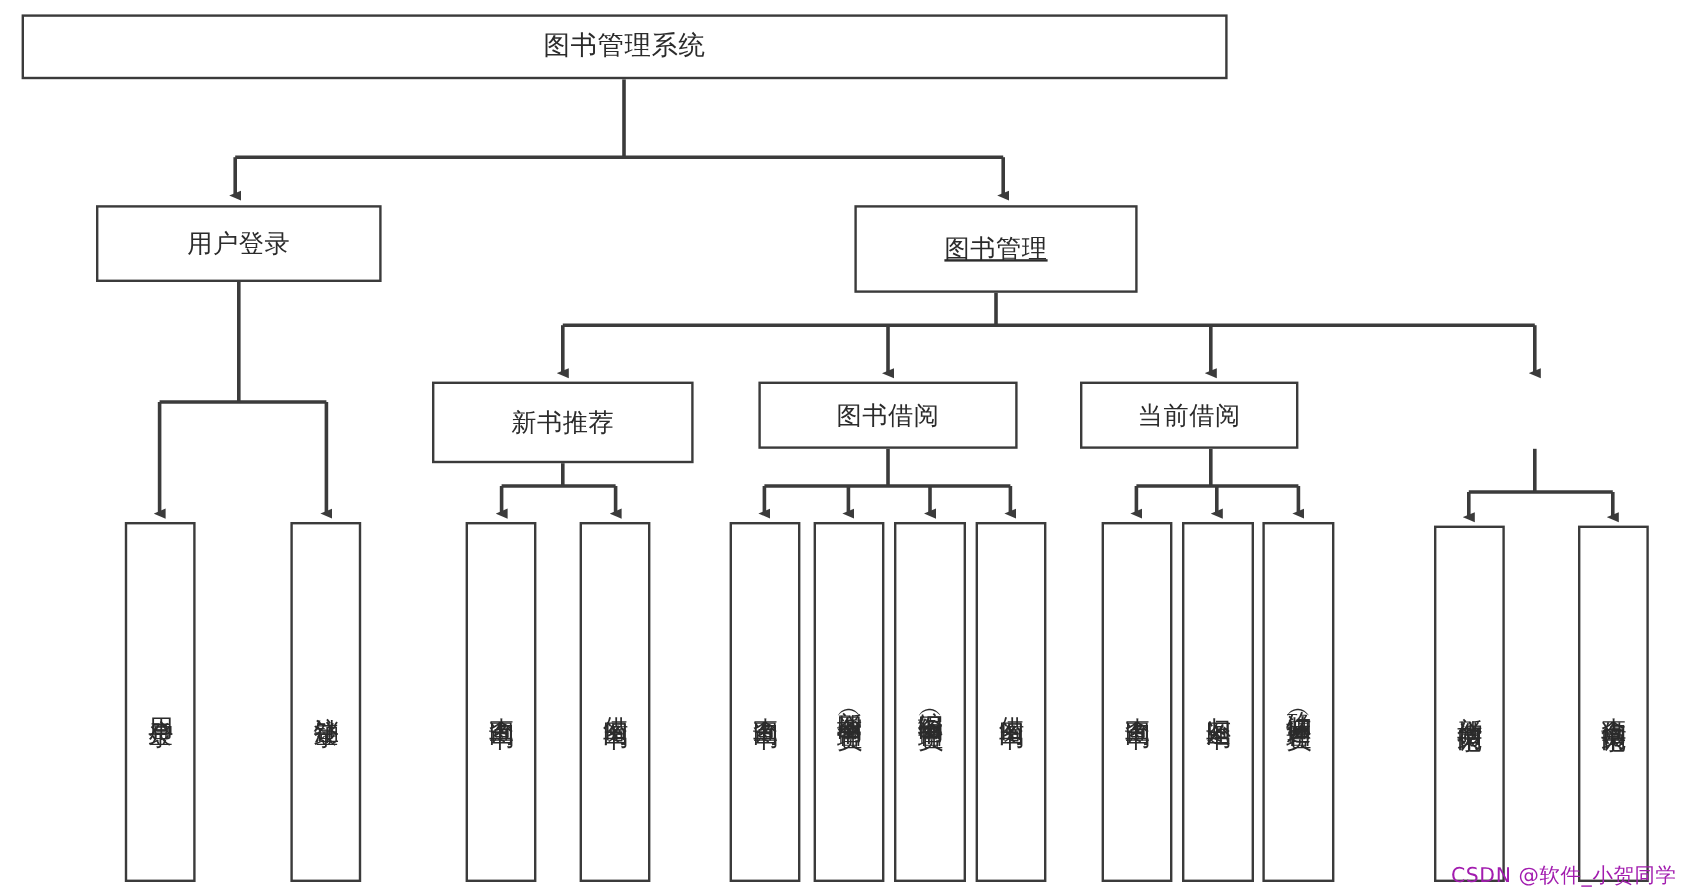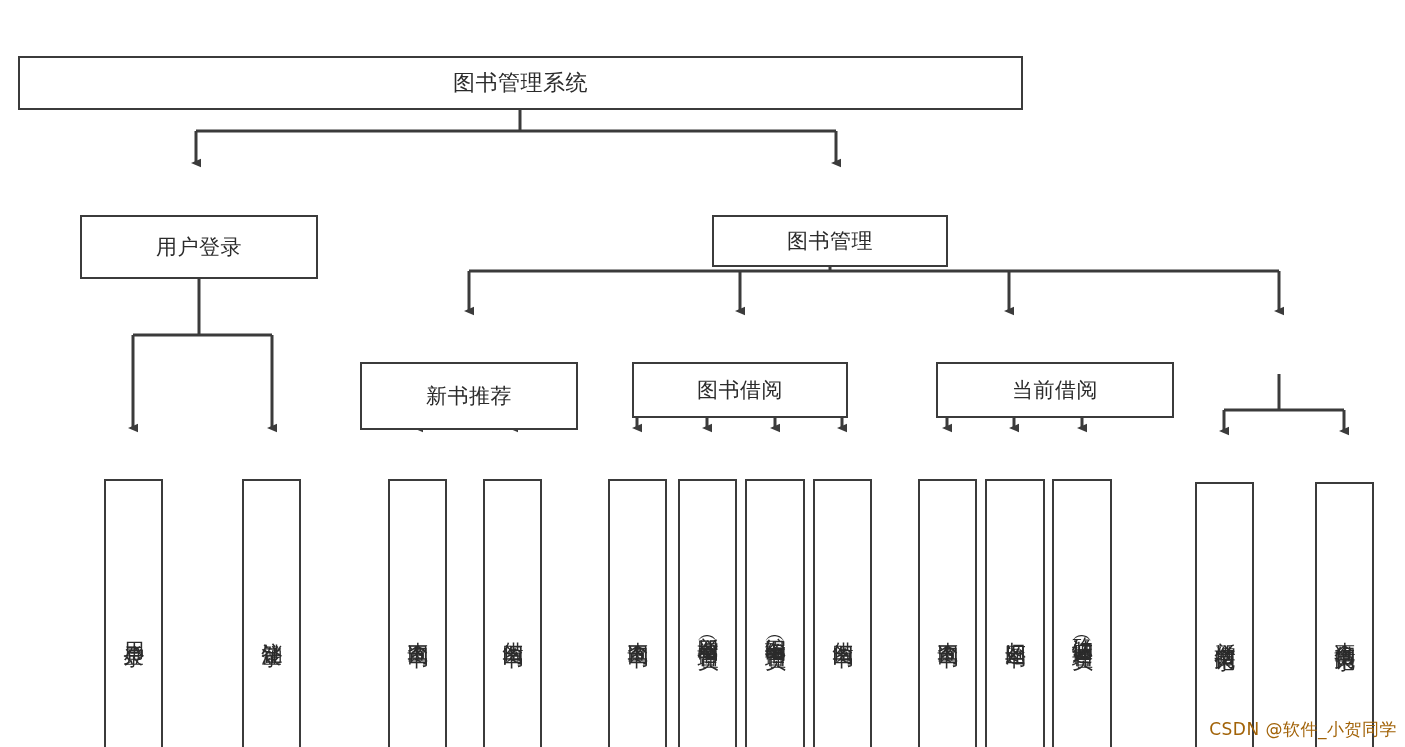--- a/index.html
+++ b/index.html
@@ -27,21 +27,20 @@
   .node {
     position: absolute;
     box-sizing: border-box;
     border: 2px solid #3b3b3b;
     background: #ffffff;
     display: flex;
     align-items: center;
     justify-content: center;
     color: #2b2b2b;
     z-index: 2;
-    margin-top: 44px;
   }
   .node.root {
     font-size: 22px;
   }
   .node.lvl2 {
     font-size: 21px;
   }
   .node.lvl3 {
     font-size: 21px;
   }
@@ -62,21 +61,21 @@
     line-height: 1.28;
     letter-spacing: 2px;
     text-align: center;
     max-height: 100%;
   }
   #watermark {
     position: absolute;
     right: 8px;
     bottom: 6px;
     font-size: 17px;
-    color: #a16207;
+    color: #a21caf;
     letter-spacing: 0.5px;
     z-index: 3;
     white-space: nowrap;
   }
 </style>
 </head>
 <body>
 
 <div id="canvas">
 
@@ -130,31 +129,31 @@
     </g>
   </svg>
 
   <div class="node root" style="left:18px; top:12px; width:1005px; height:54px;">
     <span class="label">图书管理系统</span>
   </div>
 
   <div class="node lvl2" style="left:80px; top:171px; width:238px; height:64px;">
     <span class="label">用户登录</span>
   </div>
-  <div class="node lvl2" style="left:712px; top:171px; width:236px; height:52px;">
+  <div class="node lvl2" style="left:712px; top:171px; width:236px; height:73px;text-decoration:underline;">
     <span class="label">图书管理</span>
   </div>
 
   <div class="node lvl3" style="left:360px; top:318px; width:218px; height:68px;">
     <span class="label">新书推荐</span>
   </div>
   <div class="node lvl3" style="left:632px; top:318px; width:216px; height:56px;">
     <span class="label">图书借阅</span>
   </div>
-  <div class="node lvl3" style="left:936px; top:318px; width:238px; height:56px;">
+  <div class="node lvl3" style="left:900px; top:318px; width:182px; height:56px;">
     <span class="label">当前借阅</span>
   </div>
 
   <div class="node leaf" style="left:104px; top:435px; width:59px; height:300px;">
     <span class="label">用户登录</span>
   </div>
   <div class="node leaf" style="left:242px; top:435px; width:59px; height:300px;">
     <span class="label">注销登录</span>
   </div>
 

